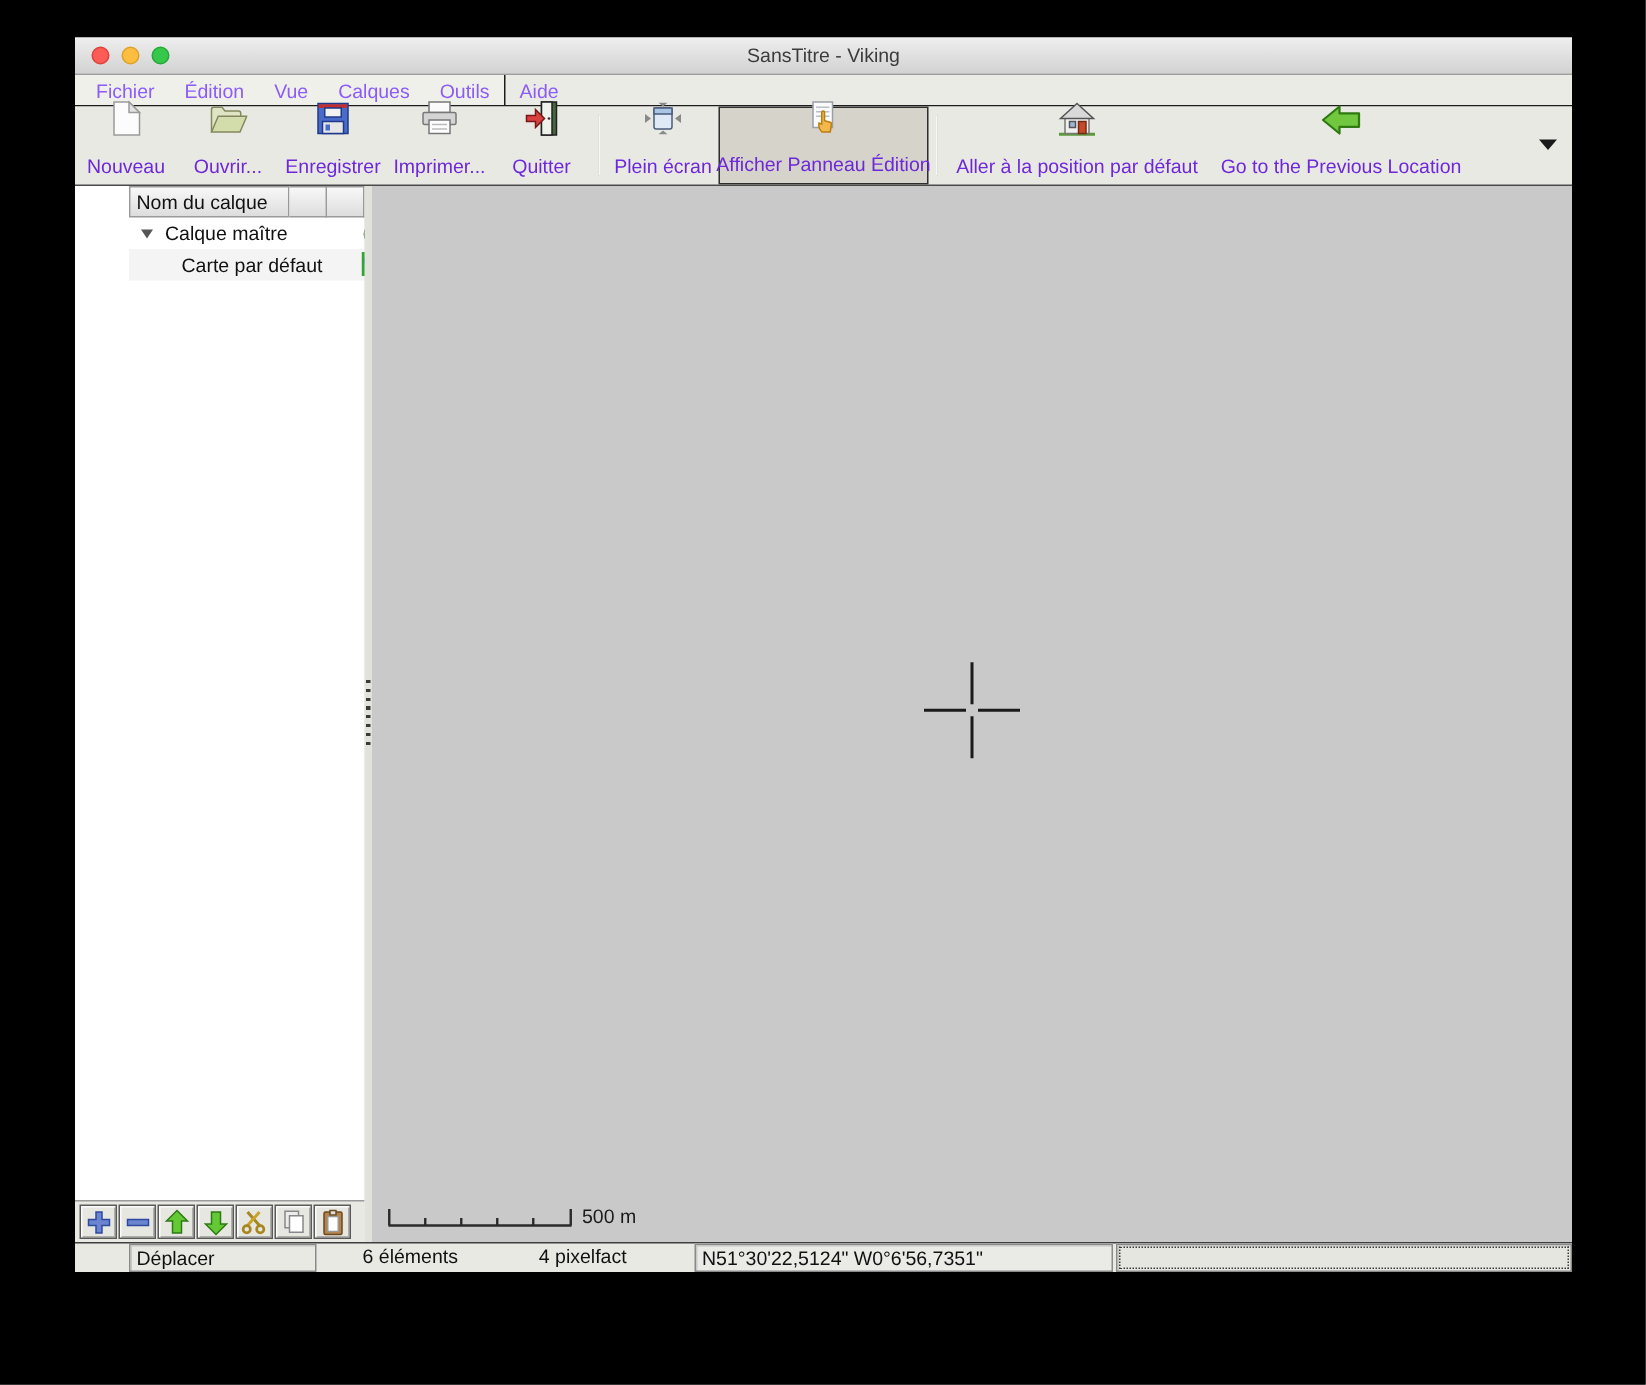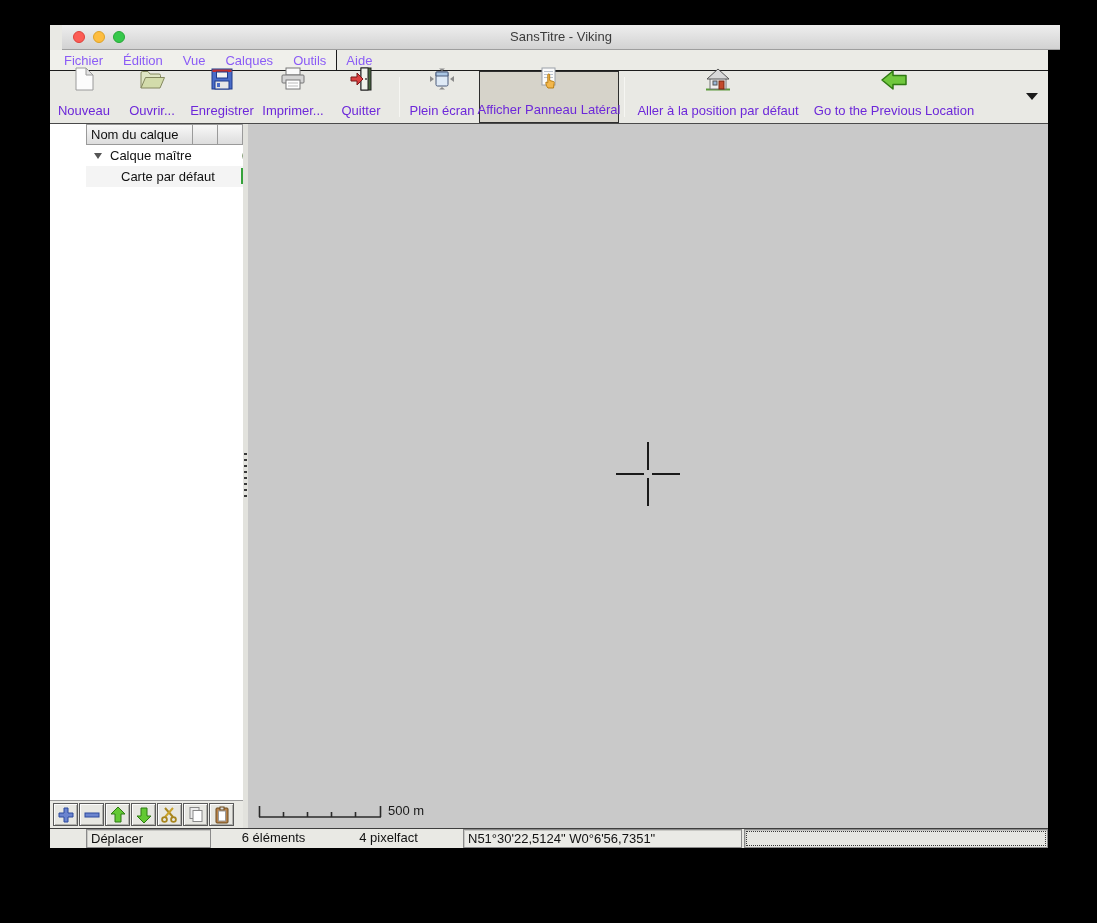--- a/index.html
+++ b/index.html
@@ -3,21 +3,21 @@
 <meta charset="utf-8">
 <style>
   * { margin:0; padding:0; box-sizing:border-box; }
   html,body { width:1097px; height:923px; background:#000; overflow:hidden;
               font-family:"Liberation Sans","DejaVu Sans",sans-serif; }
 
   .window { position:absolute; left:50px; top:25px; width:998px; height:823px;
             background:#e9e9e4; }
 
   
-  .titlebar { position:absolute; left:12px; top:0; width:100%; height:25px;
+  .titlebar { position:absolute; left:0; top:0; width:100%; height:25px;
               background:linear-gradient(#eeeeee,#d2d2d2);
               border-bottom:1px solid #9e9e9e; }
   .title-text { position:absolute; left:0; right:0; top:4px; text-align:center;
                 font-size:13px; color:#3c3c3c; }
   .lights { position:absolute; left:11px; top:6px; display:flex; gap:8px; }
   .light { width:12px; height:12px; border-radius:50%; }
   .light.red    { background:#fc5c55; border:1px solid #dd423c; }
   .light.yellow { background:#fdbd40; border:1px solid #dda328; }
   .light.green  { background:#36c84b; border:1px solid #27a838; }
 
@@ -207,21 +207,21 @@
         <svg width="24" height="24" viewBox="0 0 24 24">
           <rect x="5" y="2" width="13" height="17" fill="#fbfbfb" stroke="#9aa0a8"></rect>
           <g stroke="#b8c0cc">
               <line x1="7" y1="5.5" x2="16" y2="5.5"></line>
               <line x1="7" y1="8.5" x2="16" y2="8.5"></line>
               <line x1="7" y1="11.5" x2="16" y2="11.5"></line>
             </g>
           <path d="M11 22 c-1.5 -1.5 -2.5 -4 -2 -6 l1.8 .8 V9 c0 -1.4 1.9 -1.4 1.9 0 v5.5 l3.8 1 c.9 .25 .9 1 .7 1.8 L16.5 22 z" fill="#f3b74c" stroke="#b97e14"></path>
         </svg>
       </span>
-      <span class="tb-label">Afficher Panneau Latéral</span>
+      <span class="tb-label">Afficher Panneau Édition</span>
     </div>
 
     <div class="tb-sep"></div>
 
     <div class="tb-item" style="width:176px">
       <span class="ico">
         <svg width="26" height="24" viewBox="0 0 26 24">
           <line x1="1" y1="22.5" x2="25" y2="22.5" stroke="#5a9a3a" stroke-width="2"></line>
           <rect x="5" y="11" width="16" height="11" fill="#efefef" stroke="#777"></rect>
           <path d="M2 12 L13 2 L24 12 Z" fill="#d9d9d9" stroke="#555"></path>

